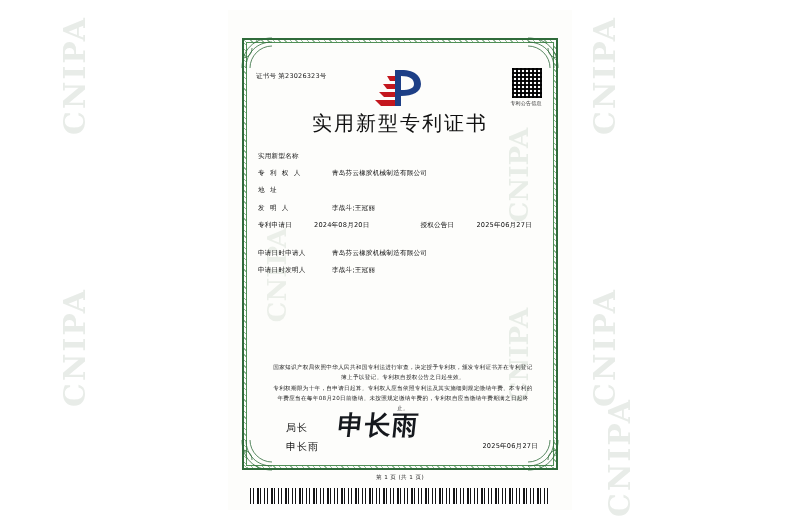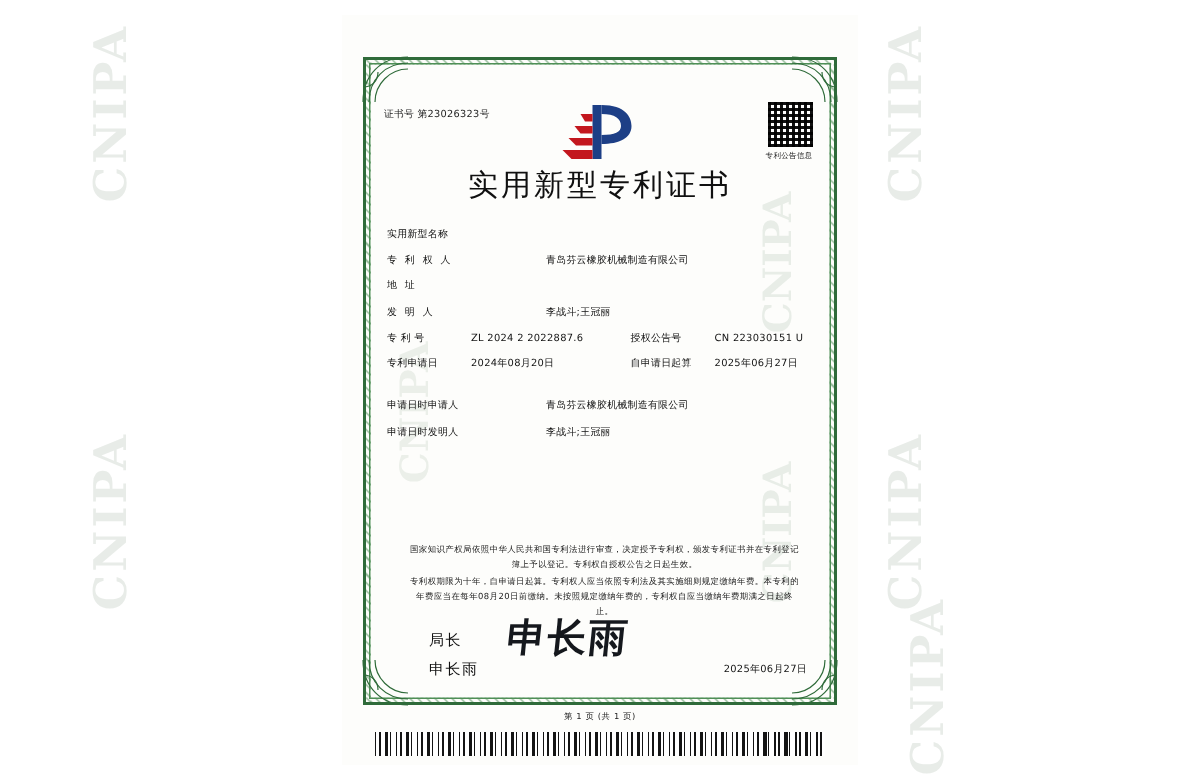--- a/index.html
+++ b/index.html
@@ -132,21 +132,21 @@
     top: 142px;
   }
   .row {
     display: flex;
     align-items: baseline;
     margin-bottom: 7.5px;
     font-size: 6.6px;
     color: #111;
     line-height: 1.25;
   }
-  .row.wide { margin-bottom: 9px; gap: 32px; }
+  .row.wide { margin-bottom: 9px; }
   .lab {
     flex: 0 0 74px;
     letter-spacing: 1.6px;
     color: #111;
   }
   .lab.tight { letter-spacing: 0.2px; }
   .val {
     flex: 1 1 auto;
     letter-spacing: 0.2px;
   }
@@ -342,41 +342,29 @@
 
       <div class="row wide">
         <div class="lab">地    址</div>
       </div>
 
       <div class="row wide">
         <div class="lab">发 明 人</div>
         <div class="val">李战斗;王冠丽</div>
       </div>
 
-      <div class="row wide">
-        <div class="split">
-          <div class="left">
-            <div class="half-lab">专 利 号</div>
-            <div class="half-val">ZL 2024 2 2022887.6</div>
-          </div>
-          <div class="right">
-            <div class="half-lab">授权公告号</div>
-            <div class="half-val">CN 223030151 U</div>
-          </div>
-        </div>
-      </div>
 
       <div class="row wide">
         <div class="split">
           <div class="left">
             <div class="half-lab">专利申请日</div>
             <div class="half-val">2024年08月20日</div>
           </div>
           <div class="right">
-            <div class="half-lab">自申请日起算</div>
+            <div class="half-lab">授权公告日</div>
             <div class="half-val">2025年06月27日</div>
           </div>
         </div>
       </div>
 
       <div class="row wide" style="margin-top:20px;">
         <div class="lab tight">申请日时申请人</div>
         <div class="val">青岛芬云橡胶机械制造有限公司</div>
       </div>
 

